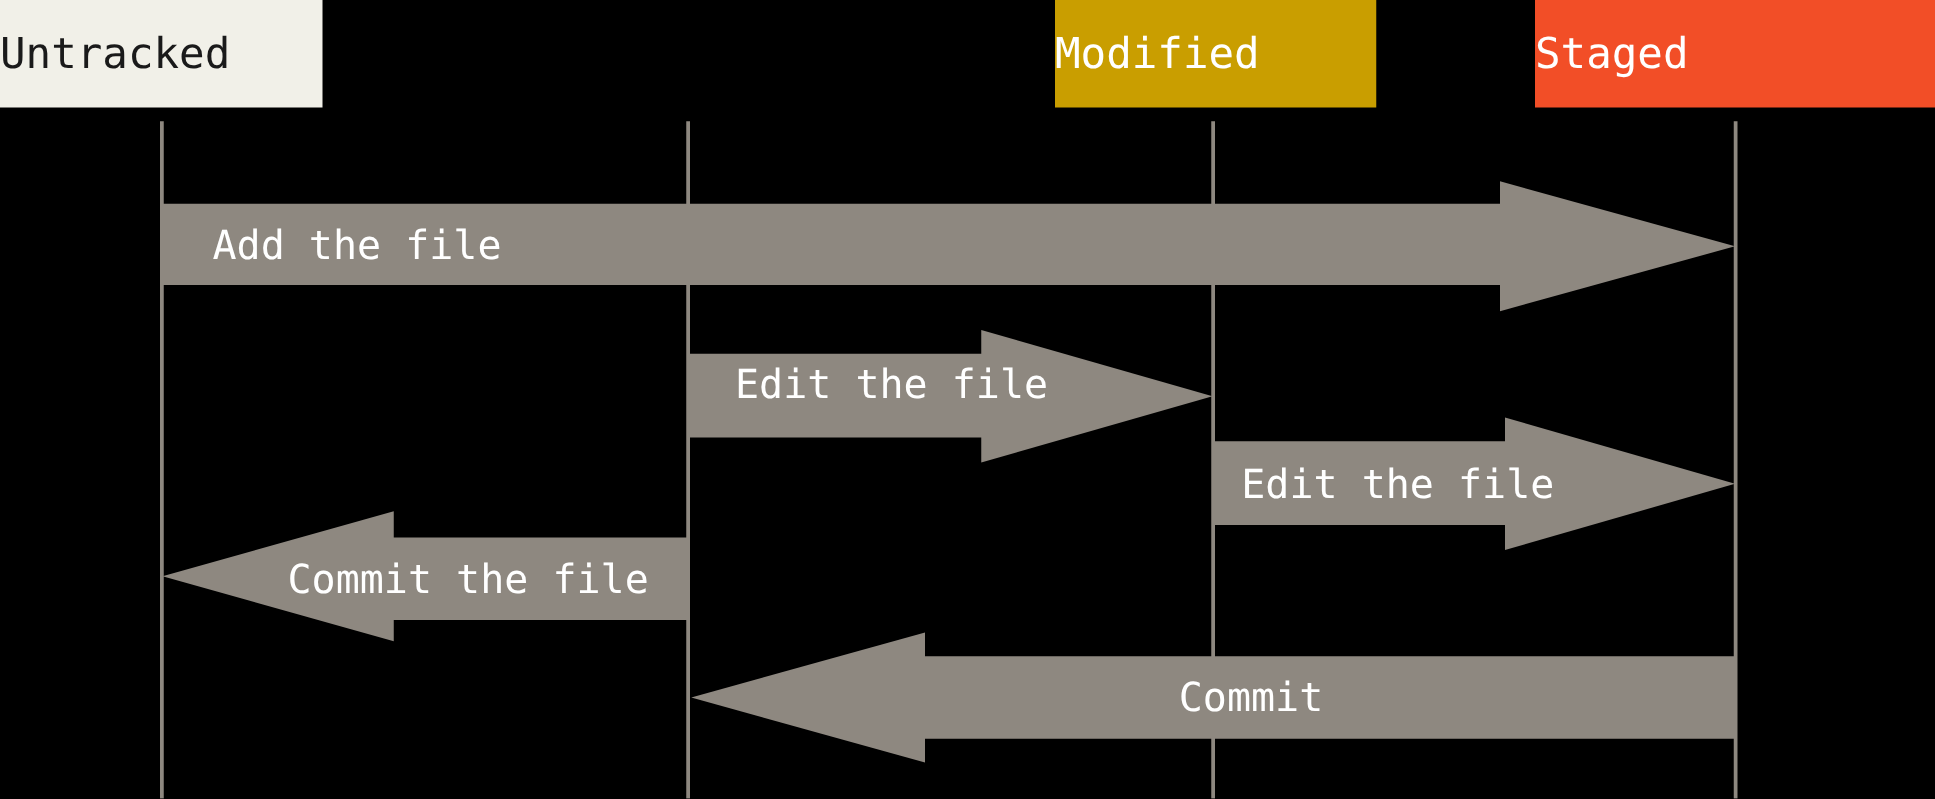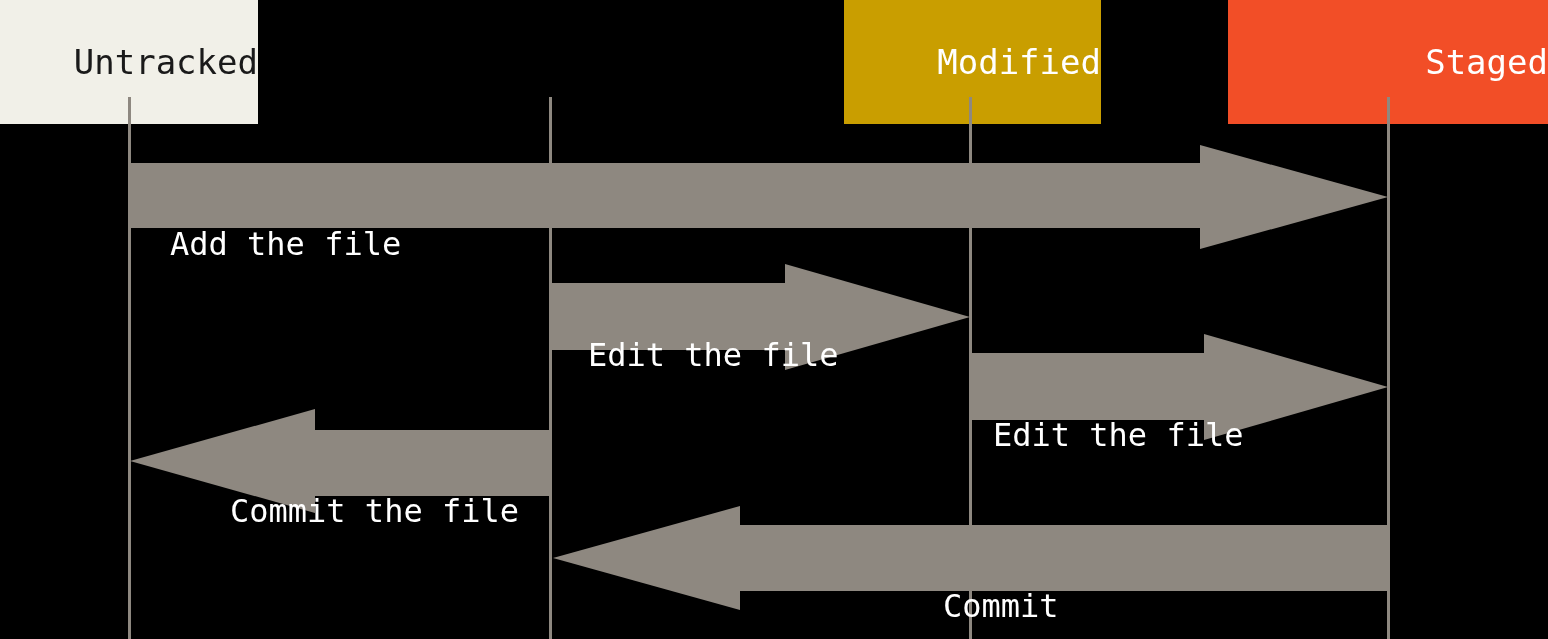--- a/index.html
+++ b/index.html
@@ -9,24 +9,24 @@
     height: 639px;
     background: #000000;
     overflow: hidden;
     font-family: "DejaVu Sans Mono", "Liberation Mono", monospace;
   }
 
   
   .state-box {
     position: absolute;
     top: 0;
-    height: 124px;
+    height: 86px;
     display: flex;
     align-items: center;
-    justify-content: flex-end;
+    justify-content: flex-start;
     font-size: 34px;
     letter-spacing: 0px;
   }
   .box-untracked  { left: 0;     width: 258px; background: #F1F0E8; color: #1A1A1A; }
   .box-unmodified { left: 421px; width: 258px; background: #13989E; color: #FFFFFF; }
   .box-modified   { left: 844px; width: 257px; background: #C99E00; color: #FFFFFF; }
   .box-staged     { left: 1228px; width: 320px; background: #F24E27; color: #FFFFFF; }
 
   
   .vline {
@@ -51,21 +51,20 @@
     width: 0;
     height: 0;
   }
   .arrow-label {
     position: absolute;
     color: #FFFFFF;
     font-size: 32px;
     display: flex;
     align-items: center;
     white-space: nowrap;
-    margin-top: 48px;
   }
 
   
   .b-add { left: 130px; top: 163px; width: 1072px; height: 65px; }
   .h-add { left: 1200px; top: 145px;
            border-top: 52px solid transparent; border-bottom: 52px solid transparent;
            border-left: 188px solid #8E8880; }
   .l-add { left: 170px; top: 163px; height: 65px; }
 
   

